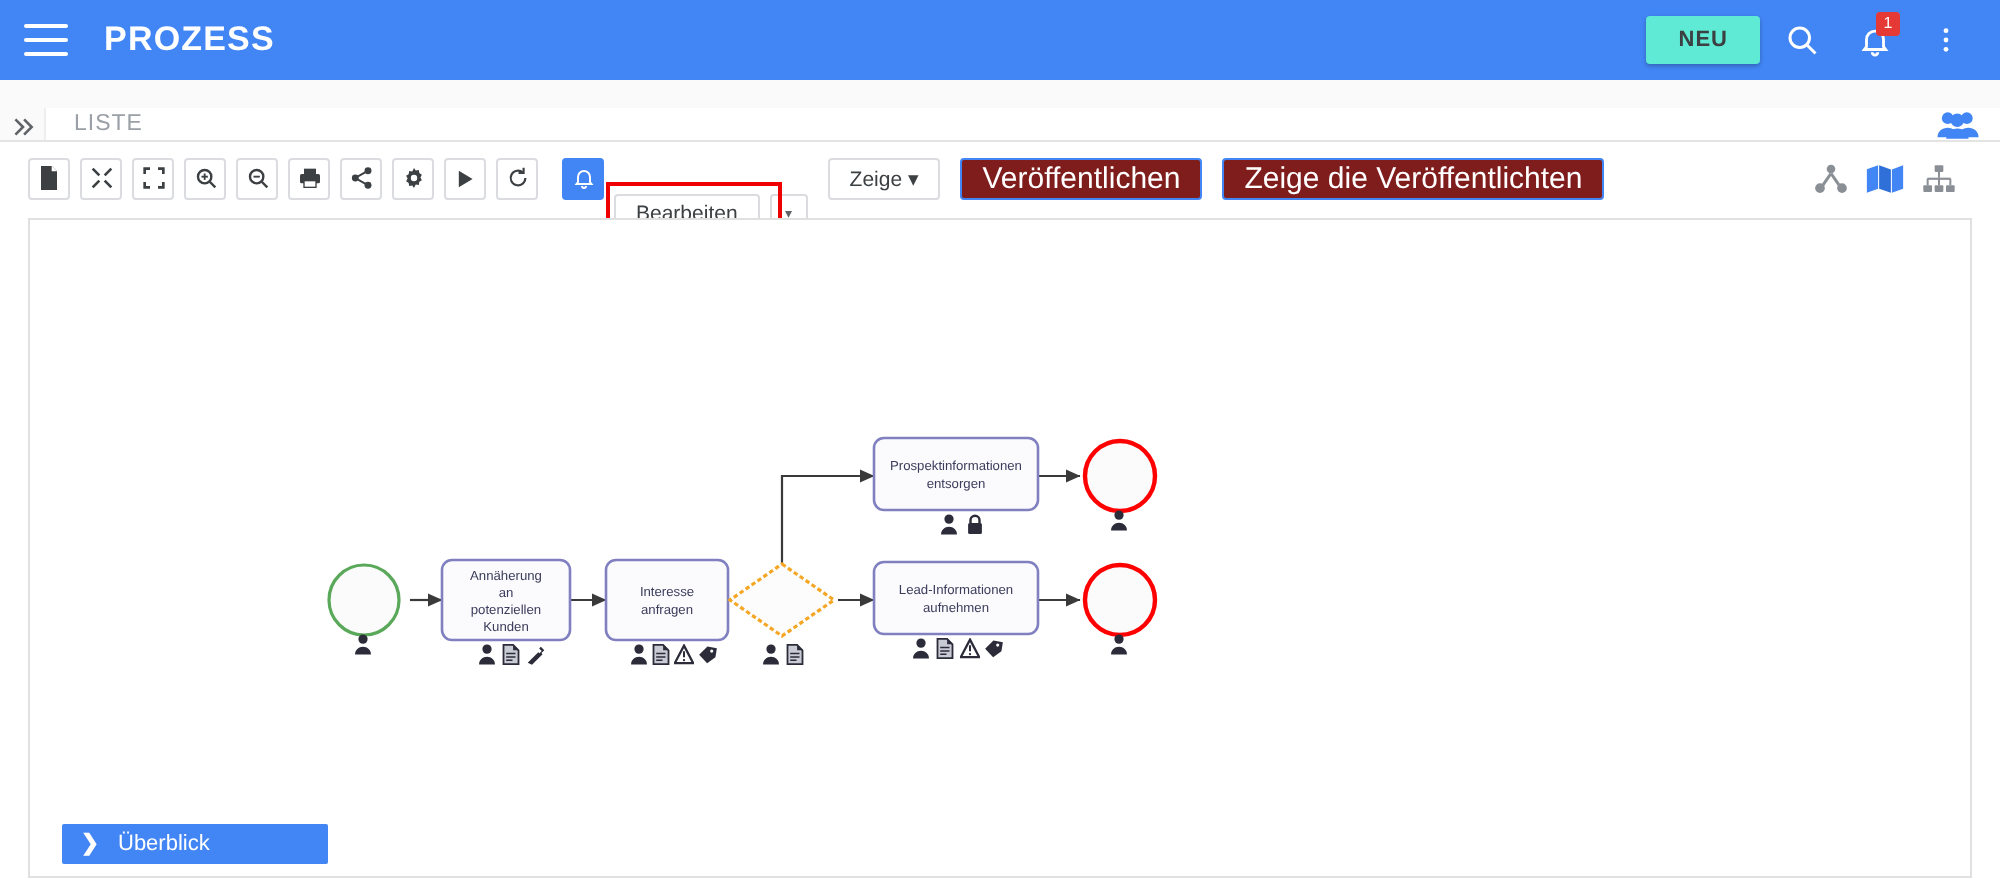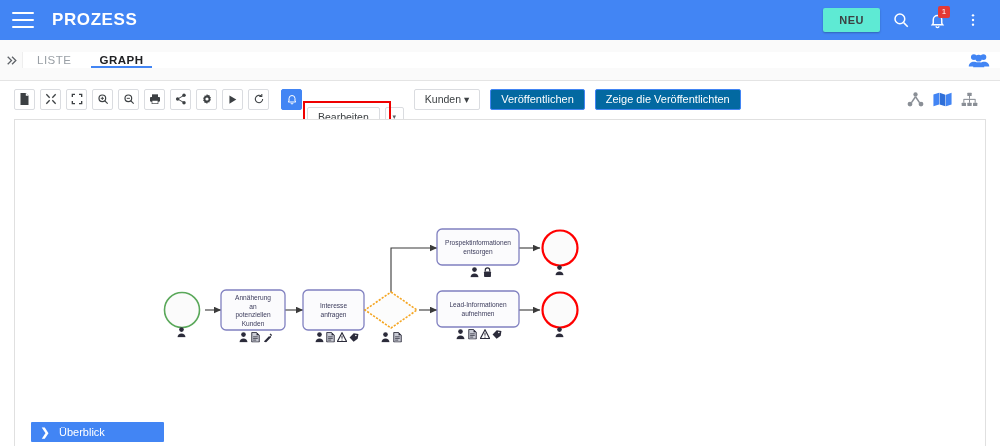--- a/index.html
+++ b/index.html
@@ -69,25 +69,25 @@
     border-radius: 2px;
     font-size: 8px;
     line-height: 12px;
     text-align: center;
     padding: 0 2px;
     font-family: "Liberation Sans", sans-serif;
   }
 
   
   .tabbar {
-    height: 41px;
+    height: 31px;
     background: #fafafa;
     border-bottom: 1px solid #e4e4e4;
     display: flex;
-    align-items: center;
+    align-items: flex-end;
     position: relative;
   }
   .sidebar-toggle {
     width: 22px;
     display: flex; align-items: center; justify-content: center;
     color: #5f6368;
     font-size: 13px;
     cursor: pointer;
     background: #fafafa;
     flex: 0 0 22px;
@@ -180,23 +180,23 @@
     color: #5f6368;
     font-size: 7px;
     cursor: pointer;
     display: flex; align-items: center; justify-content: center;
     margin-left: 5px;
   }
   .blue-btn {
     height: 21px;
     border: 1px solid #4285f4;
     border-radius: 2px;
-    background: #0369a1;
+    background: #7f1d1d;
     color: #ffffff;
-    font-size: 11px;
+    font-size: 15px;
     padding: 0 10px;
     cursor: pointer;
     display: flex; align-items: center;
     font-family: "Liberation Sans", sans-serif;
     white-space: nowrap;
     margin-left: 5px;
   }
   .toolbar-right {
     margin-left: auto;
     display: flex; align-items: center; gap: 9px;
@@ -289,21 +289,20 @@
 
 <div class="tabbar">
   <div class="sidebar-toggle">
     <svg width="13" height="13" viewBox="0 0 24 24" fill="none" stroke="#5f6368" stroke-width="2.4">
       <polyline points="5,5 12,12 5,19"></polyline>
         <polyline points="13,5 20,12 13,19"></polyline>
     </svg>
   </div>
   <div class="tabs">
     <div class="tab">LISTE</div>
-    <div class="tab active">GRAPH</div>
 
     <div class="people-icon">
       <svg width="22" height="16" viewBox="0 0 30 20" fill="#4285f4">
         <circle cx="8" cy="6" r="4"></circle>
           <circle cx="21" cy="6" r="4"></circle>
           <circle cx="14.5" cy="7.5" r="4.6"></circle>
         <path d="M1 19c0-4 3.2-6.5 7-6.5S15 15 15 19z"></path>
         <path d="M15 19c0-4 3.2-6.5 7-6.5S29 15 29 19z"></path>
         <path d="M7 20c0-4.3 3.4-7 7.6-7s7.6 2.7 7.6 7z"></path>
       </svg>
@@ -392,21 +391,21 @@
       <path d="M10 20a2 2 0 0 0 4 0"></path>
     </svg>
   </button>
 
   <div class="btn-group">
     <button class="txt-btn">Bearbeiten</button>
     <button class="caret-btn">▾</button>
     <div class="highlight-box"></div>
   </div>
 
-  <button class="txt-btn" style="margin-left:5px;">Kunden ▾</button>
+  <button class="txt-btn" style="margin-left:5px;">Zeige ▾</button>
   <button class="blue-btn">Veröffentlichen</button>
   <button class="blue-btn">Zeige die Veröffentlichten</button>
 
   <div class="toolbar-right">
     <span class="view-icon">
       <svg width="17" height="15" viewBox="0 0 20 18" fill="#8a8f96">
         <circle cx="10" cy="3" r="2.6"></circle>
           <circle cx="3.4" cy="14.5" r="2.9"></circle>
           <circle cx="16.6" cy="14.5" r="2.9"></circle>
         <path d="M9.2 5.2L4.4 12.2l1.5 1L10.7 6.2z"></path>

